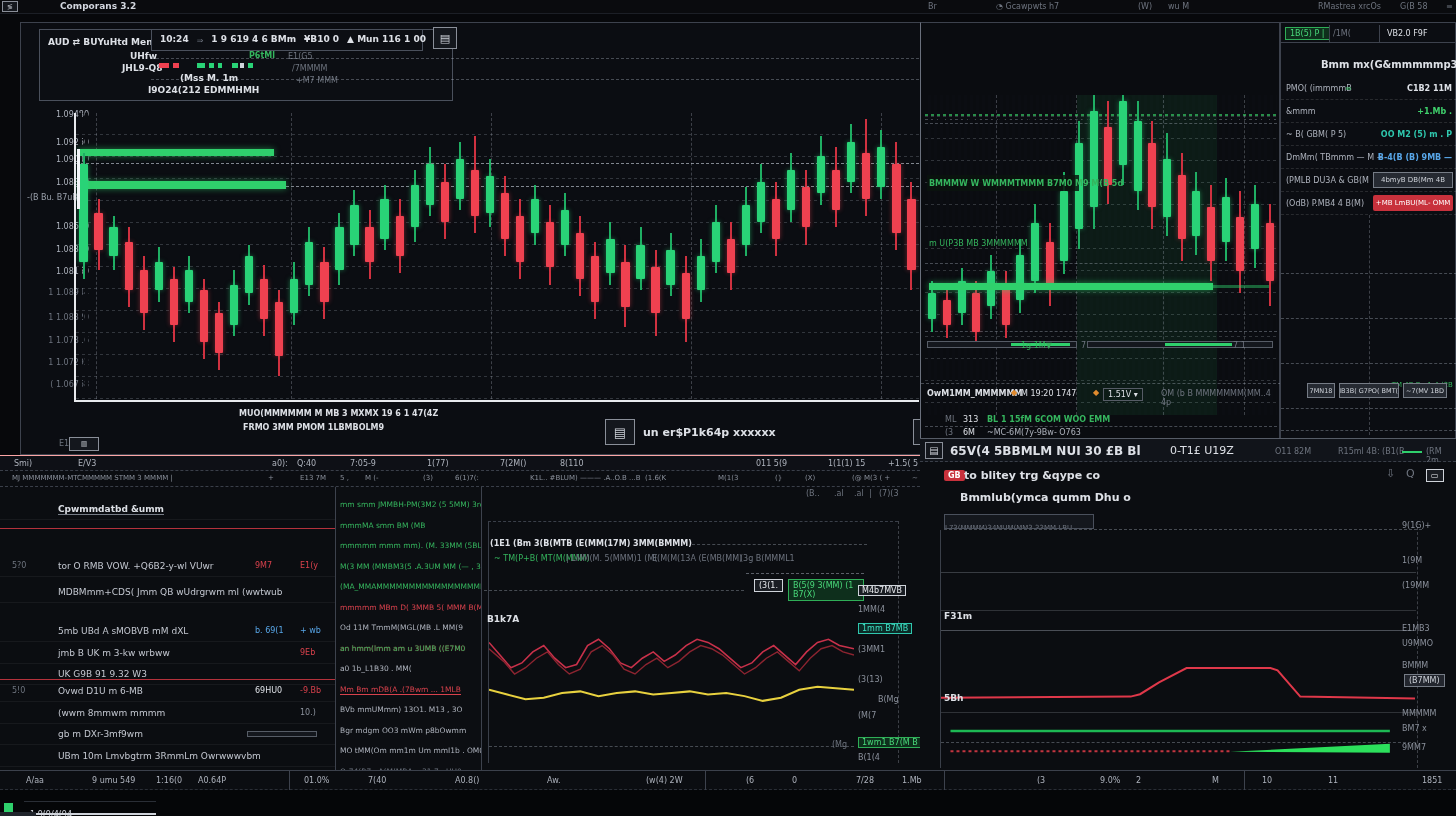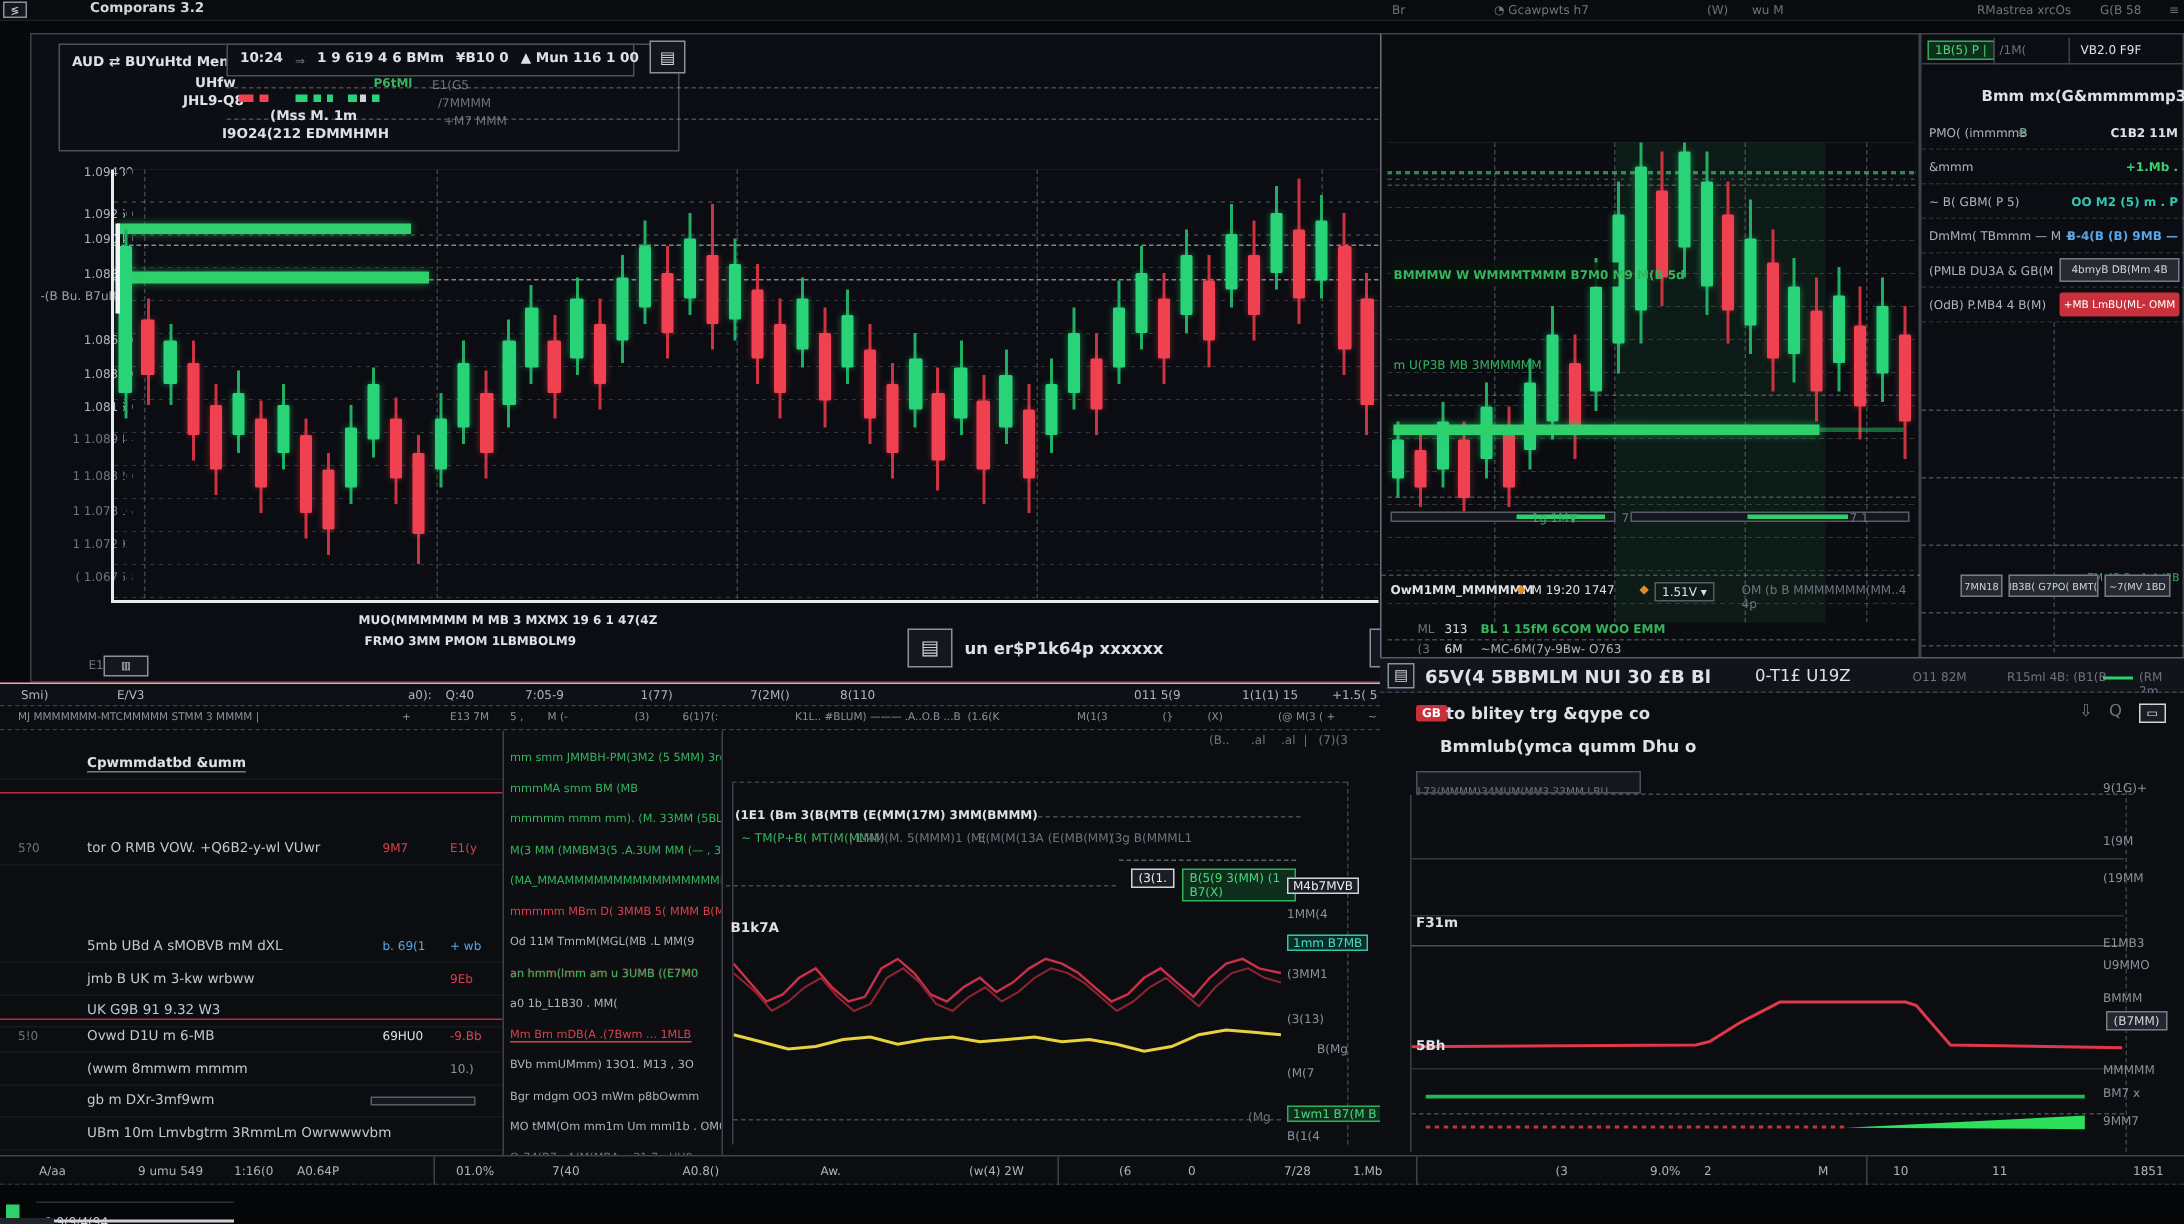--- a/index.html
+++ b/index.html
@@ -437,20 +437,23 @@
   <div id="positions" class="abs" style="left:0;top:487px;width:335px;height:283px;background:#0b0d11;">
       <div class="abs" style="left: 0px; top: 13px; width: 335px; height: 20px; border-bottom: 1px solid rgba(255, 255, 255, 0.05);">
         <div class="abs row-lab" style="left: 58px; top: 4px; font-weight: bold; border-bottom: 1px solid rgb(118, 124, 134); color: rgb(221, 224, 230);">Cpwmmdatbd &amp;umm</div>
       </div>
       <div class="abs" style="left: 0px; top: 70px; width: 335px; height: 20px; border-bottom: 1px solid rgba(255, 255, 255, 0.05);">
         <div class="abs tt dim" style="left: 12px; top: 4px;">5?0</div>
         <div class="abs row-lab" style="left: 58px; top: 4px;">tor O RMB VOW. +Q6B2-y-wl VUwr</div>
         <div class="abs tt" style="left: 255px; top: 4px; color: rgb(216, 65, 76);">9M7</div>
         <div class="abs tt" style="left: 300px; top: 4px; color: rgb(216, 65, 76);">E1(y</div>
       </div>
+      <div class="abs" style="left: 0px; top: 96px; width: 335px; height: 20px; border-bottom: 1px solid rgba(255, 255, 255, 0.05);">
+        <div class="abs row-lab" style="left: 58px; top: 4px;">MDBMmm+CDS( Jmm QB wUdrgrwm ml (wwtwub</div>
+      </div>
       <div class="abs" style="left: 0px; top: 135px; width: 335px; height: 20px; border-bottom: 1px solid rgba(255, 255, 255, 0.05);">
         <div class="abs row-lab" style="left: 58px; top: 4px;">5mb UBd A sMOBVB mM dXL</div>
         <div class="abs tt" style="left: 255px; top: 4px; color: rgb(88, 166, 232);">b. 69(1</div>
         <div class="abs tt" style="left: 300px; top: 4px; color: rgb(88, 166, 232);">+ wb</div>
       </div>
       <div class="abs" style="left: 0px; top: 157px; width: 335px; height: 20px; border-bottom: 1px solid rgba(255, 255, 255, 0.05);">
         <div class="abs row-lab" style="left: 58px; top: 4px;">jmb B UK m 3-kw wrbww</div>
         <div class="abs tt" style="left: 300px; top: 4px; color: rgb(216, 65, 76);">9Eb</div>
       </div>
       <div class="abs" style="left: 0px; top: 178px; width: 335px; height: 20px; border-bottom: 1px solid rgba(255, 255, 255, 0.05);">

